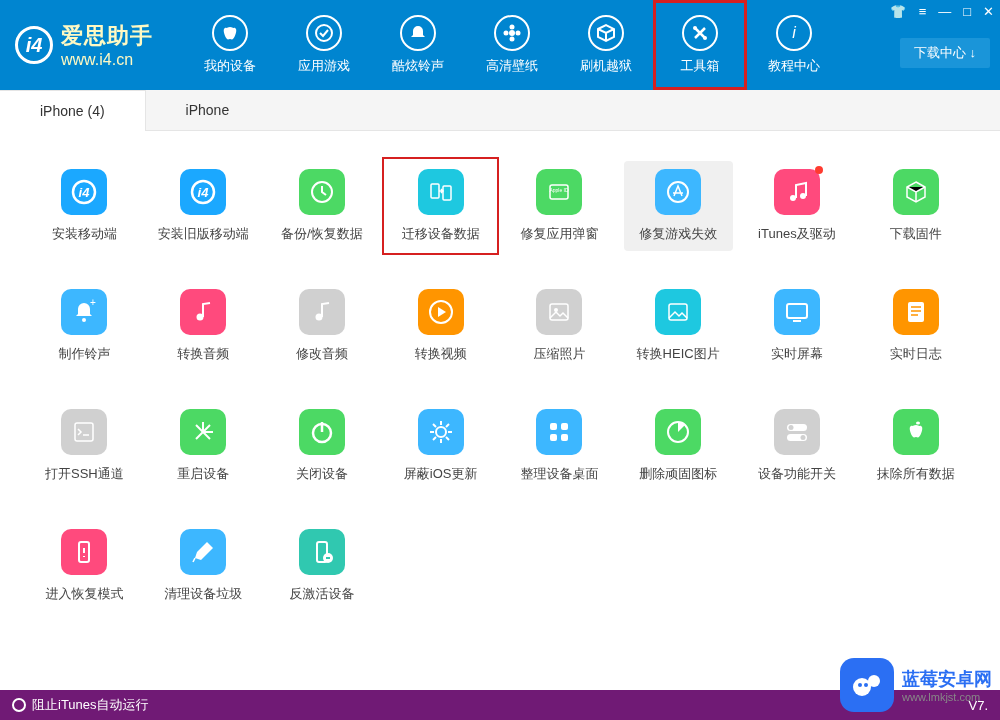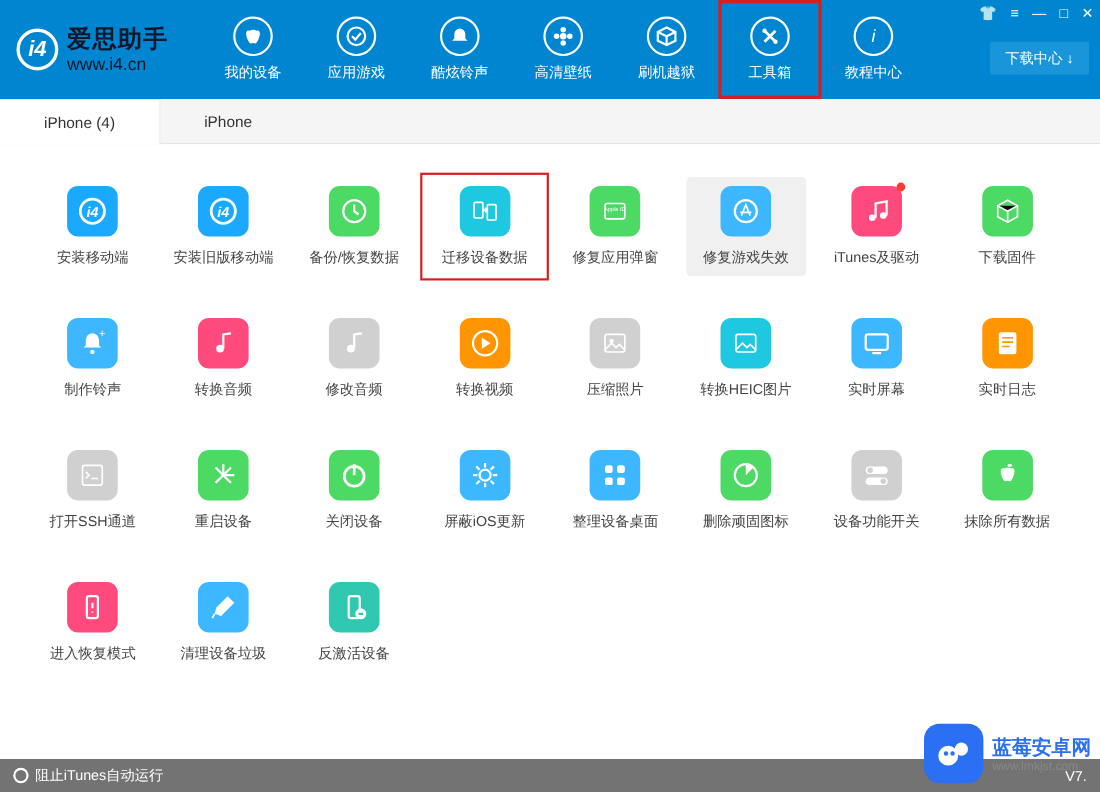--- a/index.html
+++ b/index.html
@@ -1,21 +1,21 @@
 <!DOCTYPE html>
 <html><head>
 <meta charset="utf-8">
 <style>
 * { margin: 0; padding: 0; box-sizing: border-box; font-family: "Microsoft YaHei", sans-serif; }
 body { background: #fff; width: 1000px; height: 720px; overflow: hidden; position: relative; }
 
 .header { background: #0085d0; height: 90px; display: flex; align-items: center; padding: 0 10px; position: relative; }
 .logo-block { display: flex; align-items: center; margin-right: 30px; margin-left: 5px; }
 .logo-circle { width: 38px; height: 38px; border: 3px solid #fff; border-radius: 50%; display: flex; align-items: center; justify-content: center; color: #fff; font-style: italic; font-weight: bold; font-size: 20px; margin-right: 8px; }
-.logo-text { color: #0f172a; }
+.logo-text { color: #fef9c3; }
 .logo-text .main { font-size: 22px; font-weight: bold; letter-spacing: 1px; }
 .logo-text .sub { font-size: 16px; }
 
 .nav { display: flex; height: 100%; }
 .nav-item { width: 94px; display: flex; flex-direction: column; align-items: center; justify-content: center; color: #fff; cursor: pointer; position: relative; }
 .nav-item .nav-icon { width: 36px; height: 36px; border: 2px solid #fff; border-radius: 50%; display: flex; align-items: center; justify-content: center; margin-bottom: 6px; }
 .nav-item .nav-label { font-size: 13px; }
 .nav-item.highlighted { outline: 3px solid #d62020; outline-offset: -3px; }
 
 .window-controls { position: absolute; top: 4px; right: 6px; display: flex; gap: 12px; color: #fff; font-size: 13px; align-items: center; }
@@ -27,21 +27,21 @@
 .tab.active { background: #fff; border-top: 1px solid #e5e5e5; border-right: 1px solid #e5e5e5; margin-bottom: -1px; }
 
 .grid { padding: 30px 30px 10px 30px; display: grid; grid-template-columns: repeat(8, 1fr); gap: 30px 10px; }
 .tool { display: flex; flex-direction: column; align-items: center; cursor: pointer; padding: 8px 4px; position: relative; }
 .tool.hl { outline: 2px solid #d62020; outline-offset: 2px; }
 .tool.hover-bg { background: #f0f0f0; border-radius: 4px; }
 .tool-icon { width: 46px; height: 46px; border-radius: 10px; display: flex; align-items: center; justify-content: center; margin-bottom: 10px; position: relative; }
 .tool-label { font-size: 13px; color: #444; text-align: center; white-space: nowrap; }
 .dot { position: absolute; top: -3px; right: -3px; width: 8px; height: 8px; background: #ff3b30; border-radius: 50%; }
 
-.footer { position: absolute; bottom: 0; left: 0; right: 0; height: 30px; background: #737373; color: #fff; display: flex; align-items: center; padding: 0 12px; font-size: 13px; justify-content: space-between; }
+.footer { position: absolute; bottom: 0; left: 0; right: 0; height: 30px; background: #701a75; color: #fff; display: flex; align-items: center; padding: 0 12px; font-size: 13px; justify-content: space-between; }
 .footer-left { display: flex; align-items: center; gap: 6px; }
 .radio { width: 14px; height: 14px; border: 2px solid #fff; border-radius: 50%; }
 
 .watermark { position: absolute; bottom: 8px; right: 8px; display: flex; align-items: center; gap: 8px; }
 .wm-icon { width: 54px; height: 54px; background: #2b6ff3; border-radius: 14px; display: flex; align-items: center; justify-content: center; }
 .wm-text { color: #2b6ff3; }
 .wm-text .wm-main { font-size: 18px; font-weight: bold; }
 .wm-text .wm-sub { font-size: 11px; color: #888; }
 
 

